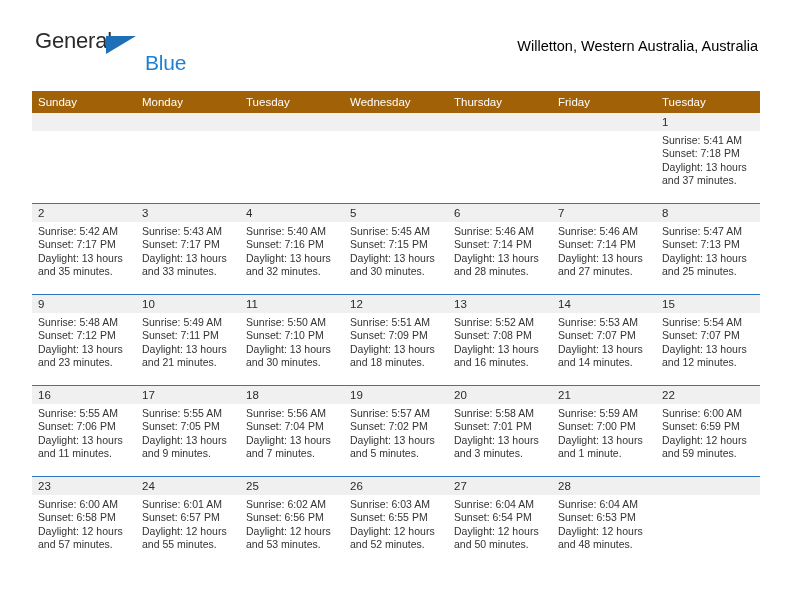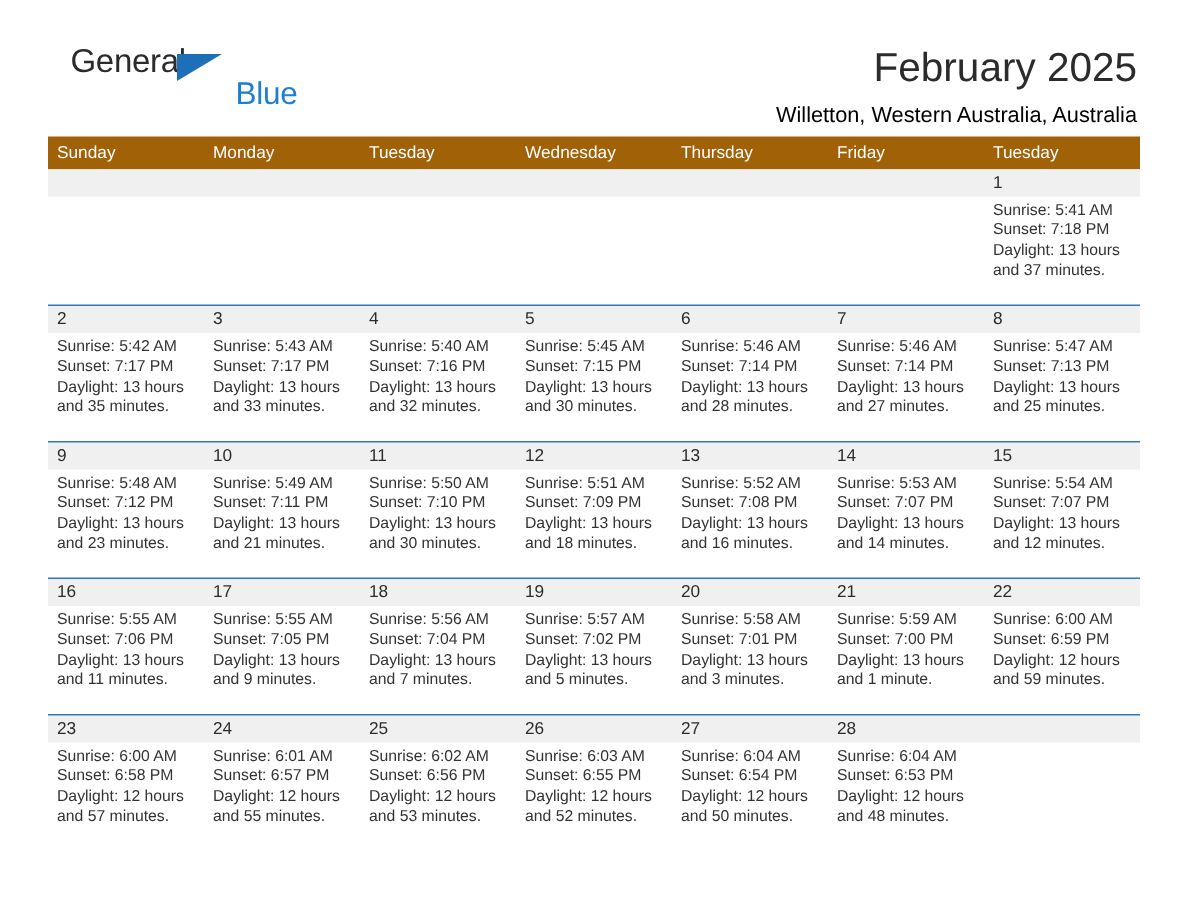--- a/index.html
+++ b/index.html
@@ -19,21 +19,21 @@
     width: 792px;
     height: 612px;
     box-sizing: border-box;
   }
 
   
   .head {
     display: flex;
     align-items: flex-start;
     justify-content: space-between;
-    padding: 30px 34px 0 46px;
+    padding: 30px 34px 0 34px;
     box-sizing: border-box;
     height: 75px;
   }
   .logo {
     position: relative;
     width: 120px;
     height: 46px;
     line-height: 1;
   }
   .logo-general {
@@ -135,21 +135,20 @@
 
   <div class="head">
 
     <div class="logo">
       <span class="logo-general">General</span>
       <span class="logo-tri"></span>
       <span class="logo-blue">Blue</span>
     </div>
 
     <div class="titles">
-      <h1 class="cal-title">February 2025</h1>
       <h2 class="cal-subtitle">Willetton, Western Australia, Australia</h2>
     </div>
 
   </div>
 
   <table class="cal">
     <thead>
       <tr>
         <th>Sunday</th>
         <th>Monday</th>

